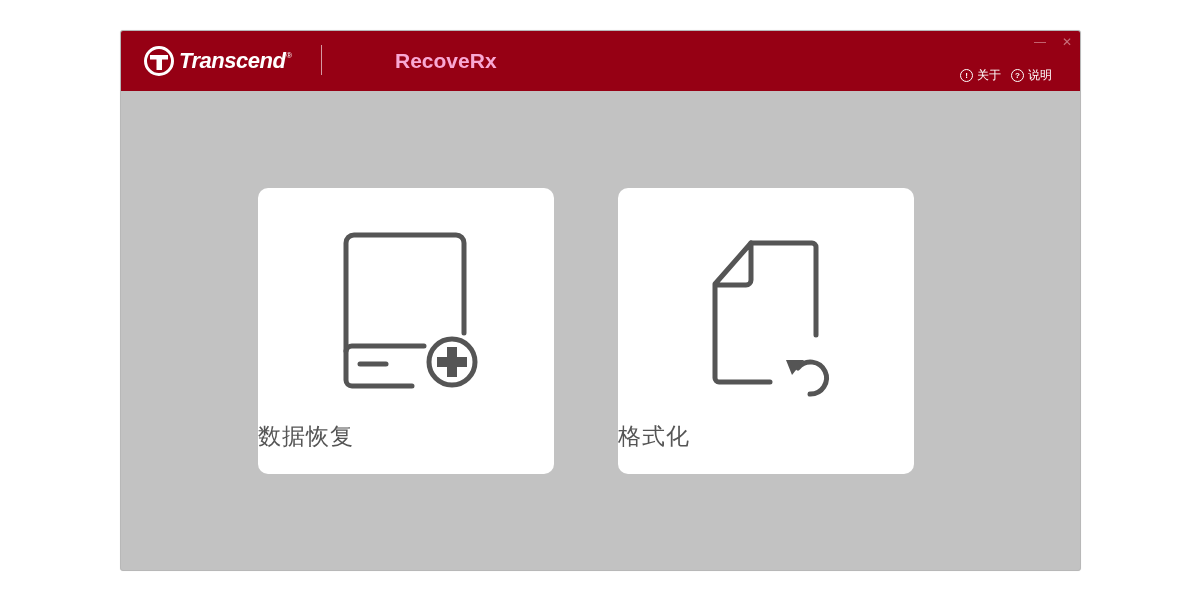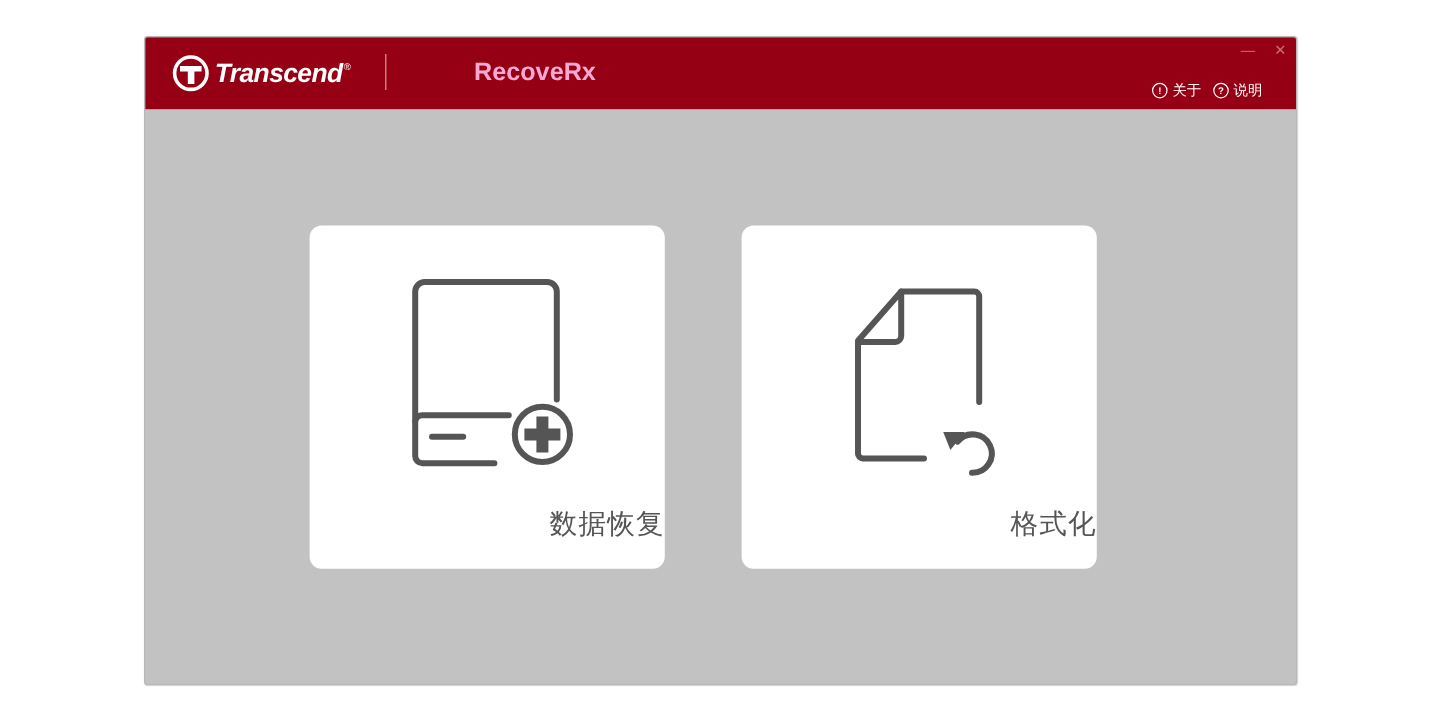--- a/index.html
+++ b/index.html
@@ -43,21 +43,21 @@
       font-size:8px; line-height:11px; text-align:center; font-weight:bold; box-sizing:content-box;
     }
     .card {
       position:absolute; top:157px; width:296px; height:286px; background:#ffffff;
       border-radius:10px; cursor:pointer;
     }
     .card-recover { left:137px; }
     .card-format { left:497px; }
     .card svg { position:absolute; }
     .card-label {
-      position:absolute; left:0; width:100%; top:233px; text-align:right;
+      position:absolute; left:0; width:100%; top:233px; text-align:left;
       font-size:23px; color:#555555; letter-spacing:1px;
     }
   </style>
 </head>
 <body>
 
 <div class="window">
   <div class="titlebar">
     <div class="brand">
       <svg class="brand-logo" viewBox="0 0 32 32">

